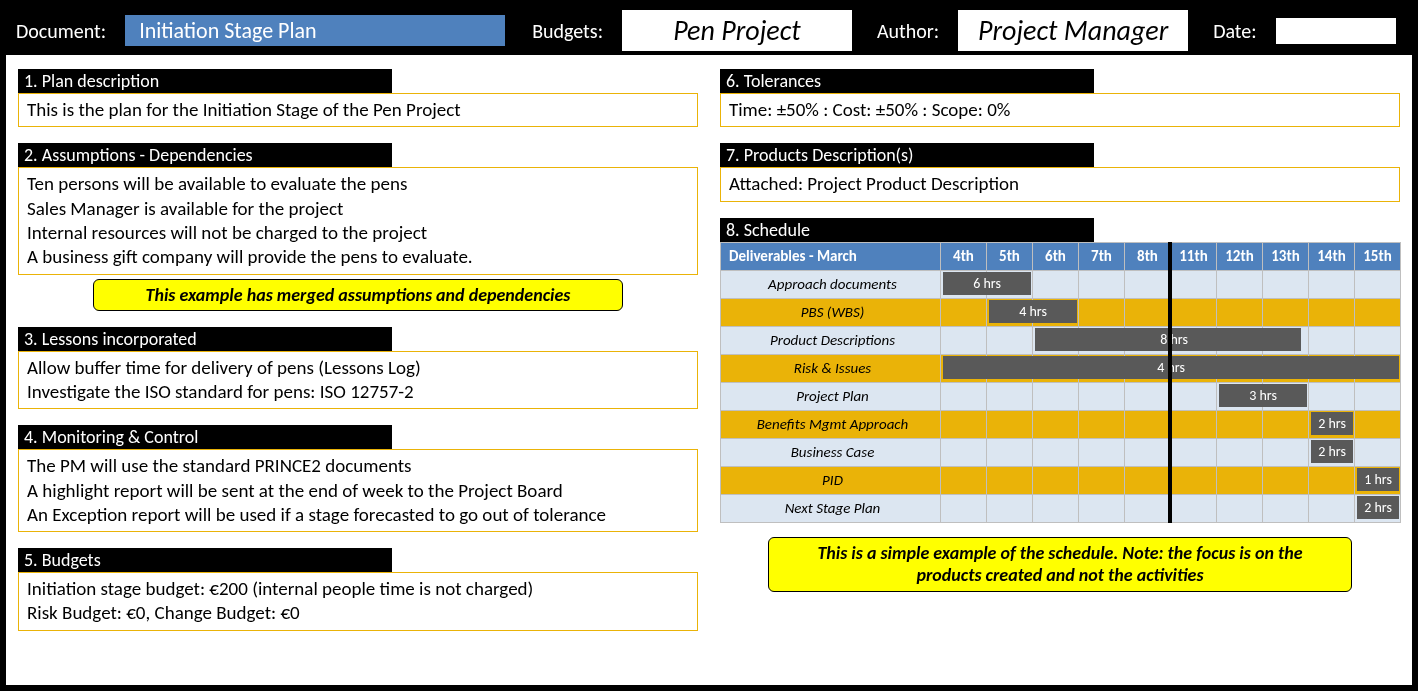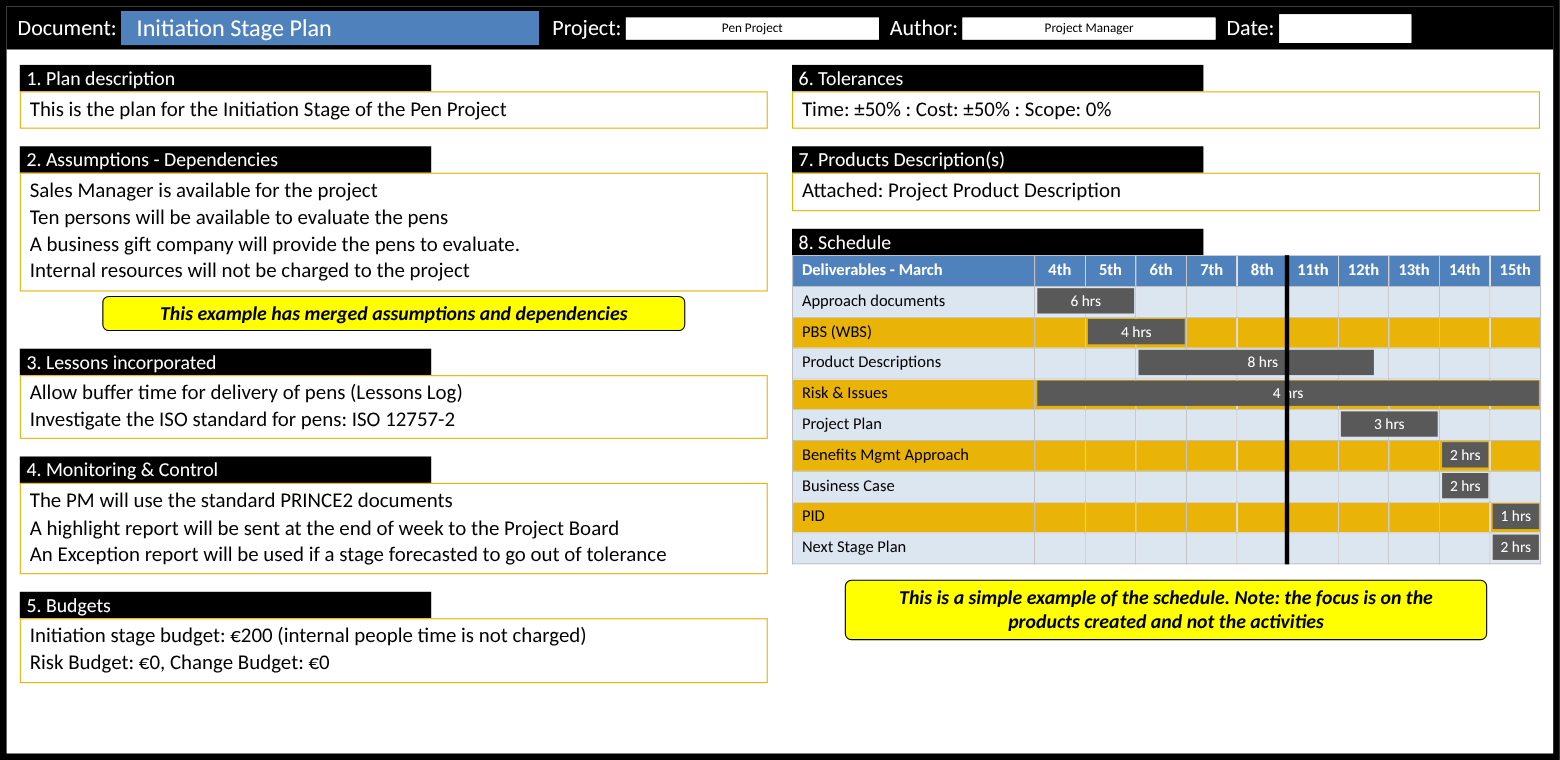--- a/index.html
+++ b/index.html
@@ -13,42 +13,43 @@
     width: 1418px;
     height: 691px;
     border: 6px solid #000;
     padding: 4px 12px 10px 12px;
     position: relative;
   }
   
   .hdr {
     display: flex;
     align-items: center;
-    gap: 4px;
+    gap: 19px;
     margin-bottom: 10px;
     font-size: 20px;
   }
   .hdr .lbl { color: #fff; font-weight: 400; }
   .docbox {
     background: #4f81bd;
     color: #fff;
     font-weight: 400;
     font-size: 22px;
     padding: 2px 14px;
     min-width: 380px;
     text-align: left;
   }
   .valbox {
     background: #fff;
     color: #000;
     border: 1px solid #fff;
     padding: 2px 6px;
     min-width: 230px;
     text-align: center;
-    font-size: 12px;
+    font-size: 28px;
+    font-style: italic;
   }
   .datebox { background:#fff; min-width:120px; height:26px; }
 
   
   .cols { display:flex; gap:22px; }
   .col { flex:1; min-width:0; }
   .colR { flex:1; min-width:0; }
 
   .section { margin-top: 16px; }
   .section:first-child { margin-top: 10px; }
@@ -85,21 +86,21 @@
     height:28px;
     vertical-align:middle;
     position:relative;
     overflow:visible;
   }
   .gantt thead th {
     background:#4f81bd; color:#fff; font-weight:700;
     text-align:center; font-size:15px;margin-top:10px;
   }
   .gantt thead th.rowhead { text-align:left; padding-left:8px; }
-  .gantt tbody td.rowhead { text-align:left; padding-left:8px; white-space:nowrap; }
+  .gantt tbody td.rowhead { text-align:center; padding-left:8px; white-space:nowrap;font-style:italic; }
   .gantt tbody tr.odd td { background:#dce6f1; }
   .gantt tbody tr.even td { background:#eab308; }
   .gantt tbody tr.odd td:nth-child(n+2),
   .gantt tbody tr.even td:nth-child(n+2) { }
   .bar {
     position:absolute;
     top:1px; bottom:3px; left:2px;
     background:#595959;
     color:#fff;
     font-size:14px;
@@ -119,44 +120,44 @@
   .sched-wrap { position:relative; }
 </style>
 </head>
 <body>
 
 <div class="page">
 
   <div class="hdr" style="background:#000; margin:-4px -12px 14px -12px; padding:4px 10px;">
     <span class="lbl">Document:</span>
     <span class="docbox" style="margin-right:8px;">Initiation Stage Plan</span>
-    <span class="lbl">Project:</span>
+    <span class="lbl">Budgets:</span>
     <span class="valbox">Pen Project</span>
     <span class="lbl" style="margin-left:6px;">Author:</span>
     <span class="valbox">Project Manager</span>
     <span class="lbl" style="margin-left:6px;">Date:</span>
     <span class="valbox datebox"></span>
   </div>
 
   <div class="cols">
 
     <div class="col">
 
       <div class="section" style="margin-top:0;">
         <div class="shead">1. Plan description</div>
         <div class="sbody">This is the plan for the Initiation Stage of the Pen Project</div>
       </div>
 
       <div class="section">
         <div class="shead">2. Assumptions - Dependencies</div>
         <div class="sbody">
+          <div>Ten persons will be available to evaluate the pens</div>
           <div>Sales Manager is available for the project</div>
-          <div>Ten persons will be available to evaluate the pens</div>
+          <div>Internal resources will not be charged to the project</div>
           <div>A business gift company will provide the pens to evaluate.</div>
-          <div>Internal resources will not be charged to the project</div>
         </div>
         <div class="callout">This example has merged assumptions and dependencies</div>
       </div>
 
       <div class="section">
         <div class="shead">3. Lessons incorporated</div>
         <div class="sbody">
           <div>Allow buffer time for delivery of pens (Lessons Log)</div>
           <div>Investigate the ISO standard for pens: ISO 12757-2</div>
         </div>
@@ -254,21 +255,21 @@
                   <td></td>
                   <td></td>
                   <td></td>
                   <td></td>
                 </tr>
                 <tr class="odd">
                   <td class="rowhead">Product Descriptions</td>
                   <td></td>
                   <td></td>
                   <td>
-                    <div class="bar" style="width: 214px; padding-left: 16px;">8 hrs</div>
+                    <div class="bar" style="width: 266px; padding-left: 16px;">8 hrs</div>
                   </td>
                   <td></td>
                   <td></td>
                   <td></td>
                   <td></td>
                   <td></td>
                   <td></td>
                   <td></td>
                 </tr>
                 <tr class="even">

